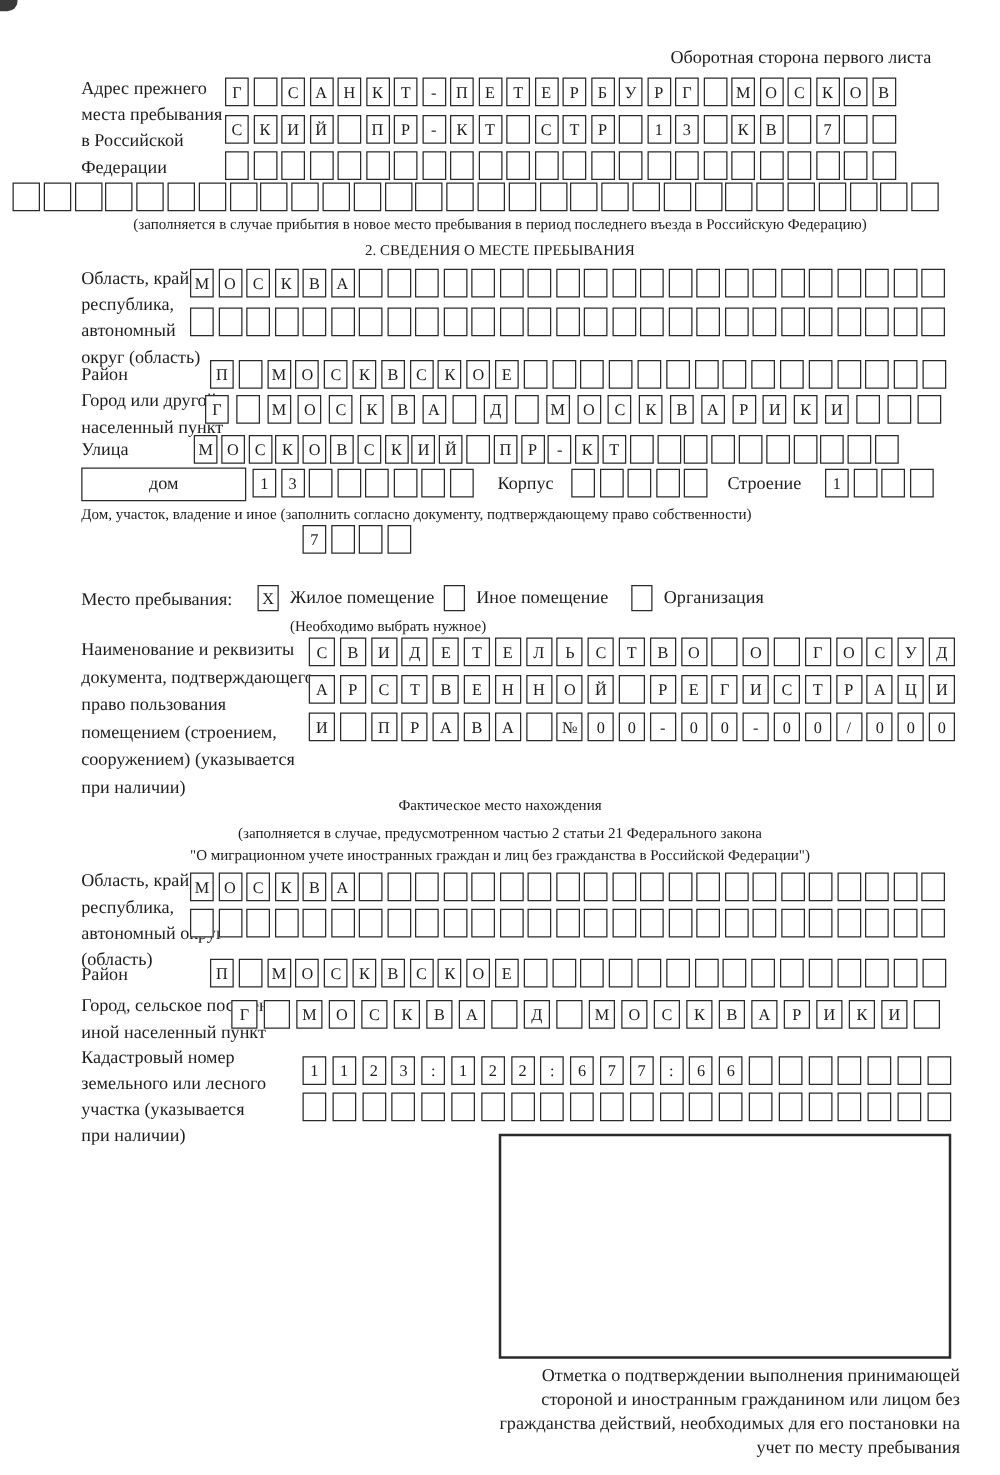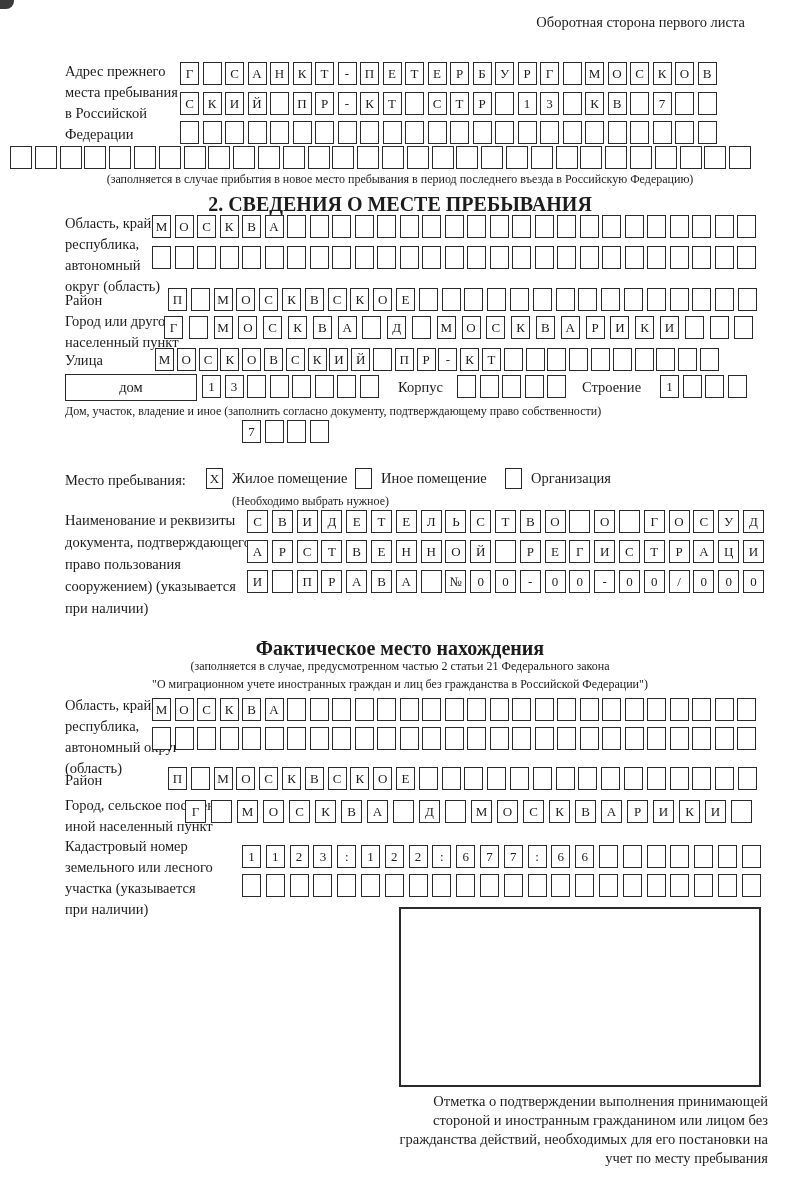--- a/index.html
+++ b/index.html
@@ -4,21 +4,21 @@
 <style>
   html,body{margin:0;padding:0;background:#ffffff;}
   .page{
     position:relative;width:800px;height:1180px;background:#fff;
     font-family:"Liberation Serif","DejaVu Serif",serif;color:#1c1c1c;overflow:hidden;
   }
   .abs{position:absolute;}
   .label{font-size:14.5px;line-height:21px;white-space:nowrap;}
   .caption{font-size:12px;white-space:nowrap;}
   .center{left:0;width:800px;text-align:center;}
-  .title{font-weight:bold;font-size:20px;}
+  .title{font-weight:normal;font-size:12px;}
   .cellrow{display:flex;}
   .cell{
     flex:0 0 auto;width:17px;height:21px;border:1.6px solid #2a2a2a;
     display:flex;align-items:center;justify-content:center;
     font-size:13px;line-height:1;background:#fff;
   }
   .gap35{column-gap:3.5px;} .gap28{column-gap:2.8px;} .gap38{column-gap:3.8px;}
   .gap58{column-gap:5.8px;} .gap50{column-gap:5px;}   .gap48{column-gap:4.8px;}
   .big .cell{width:20px;}
   .mid .cell{width:19px;}
@@ -35,21 +35,21 @@
   .stampcap{font-size:14.5px;line-height:19px;text-align:right;}
   .artifact{width:14px;height:9px;background:#3a3a3a;border-bottom-right-radius:8px;}
 </style>
 </head>
 <body>
 
 <div class="page">
 
   <div class="abs artifact" style="left:0;top:0"></div>
 
-  <div class="abs label" style="top:12px;right:55px">Оборотная сторона первого листа</div>
+  <div class="abs label" style="top:36px;right:55px">Оборотная сторона первого листа</div>
 
   <div class="abs label" style="left:65px;top:61px">
     <div>Адрес прежнего</div>
     <div>места пребывания</div>
     <div>в Российской</div>
     <div>Федерации</div>
   </div>
   <div class="abs cellrow gap35" style="left:180px;top:62px">
       <span class="cell">Г</span>
       <span class="cell"></span>
@@ -369,20 +369,21 @@
   <div class="abs optgroup" style="left:505px;top:468px">
     <span class="checkbox"></span>
     <span>Организация</span>
   </div>
   <div class="abs caption" style="left:232px;top:494px">(Необходимо выбрать нужное)</div>
 
   <div class="abs label" style="left:65px;top:509px;line-height:22px">
     <div>Наименование и реквизиты</div>
     <div>документа, подтверждающего</div>
     <div>право пользования</div>
+    <div>помещением (строением,</div>
     <div>сооружением) (указывается</div>
     <div>при наличии)</div>
   </div>
   <div class="abs cellrow gap38 mid" style="left:247px;top:510px">
       <span class="cell">С</span>
       <span class="cell">В</span>
       <span class="cell">И</span>
       <span class="cell">Д</span>
       <span class="cell">Е</span>
       <span class="cell">Т</span>

